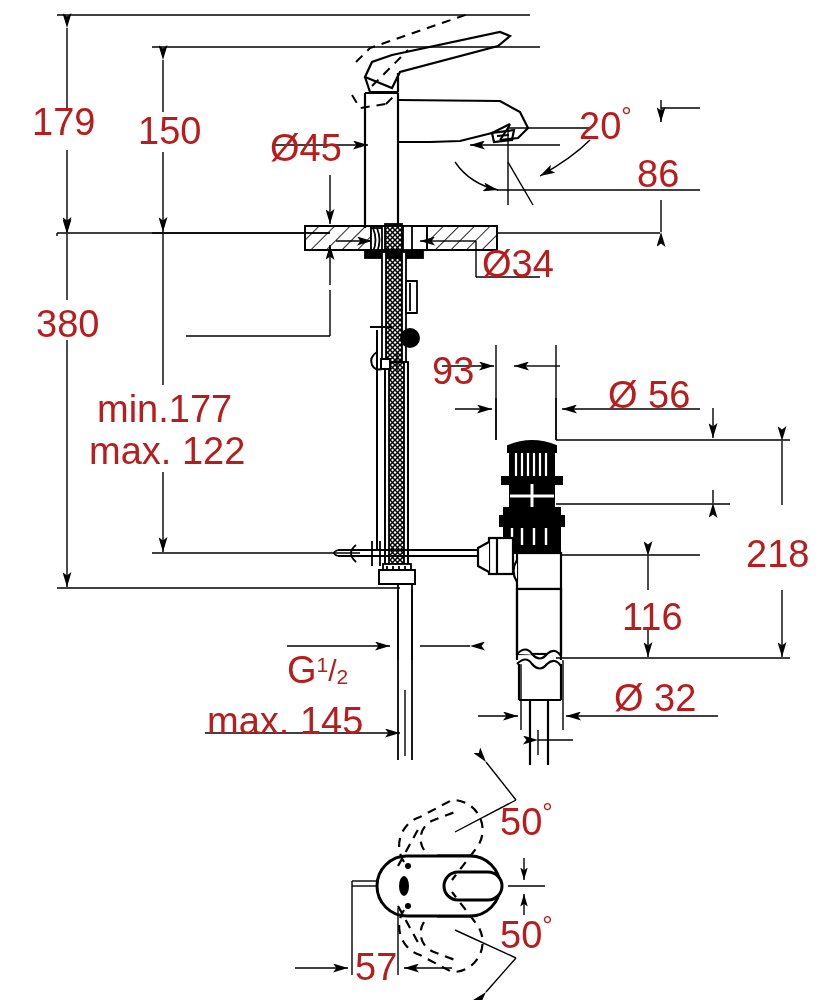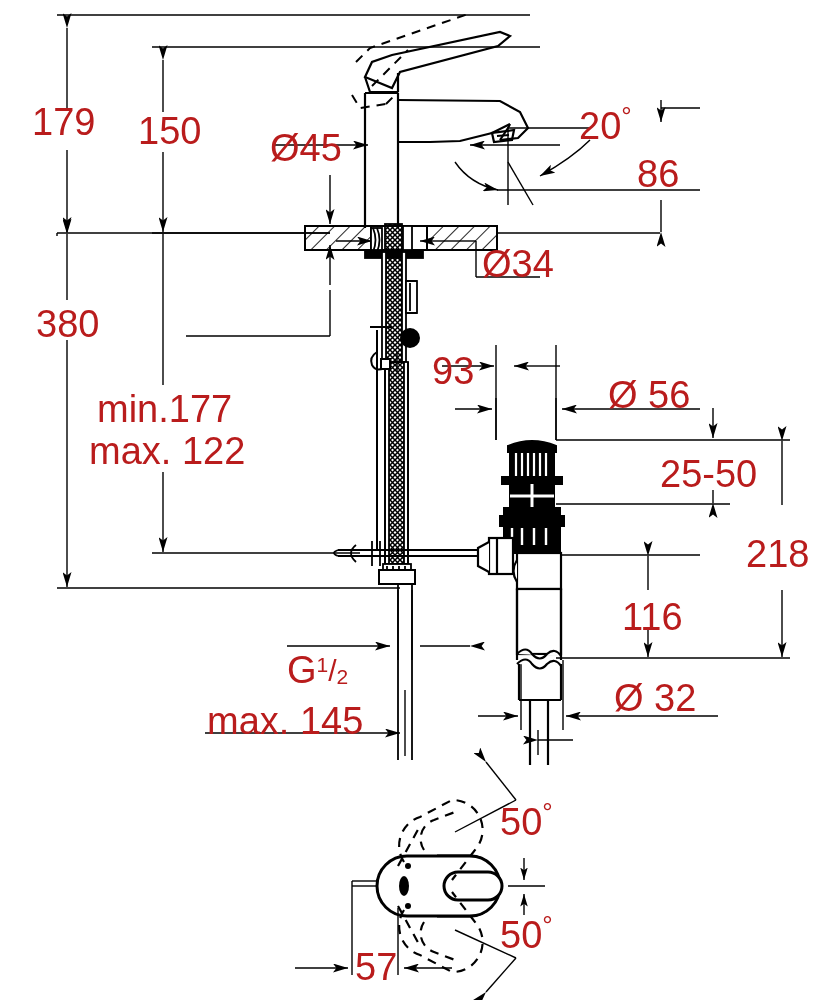--- a/index.html
+++ b/index.html
@@ -353,21 +353,20 @@
 <div class="dimtext t38" style="left:637px;top:155px;">86</div>
 <div class="dimtext t38" style="left:482px;top:245px;">Ø34</div>
 
 <div class="dimtext t38" style="left:36px;top:305px;">380</div>
 
 <div class="dimtext t38" style="left:97px;top:390px;">min.177</div>
 <div class="dimtext t38" style="left:89px;top:432px;">max. 122</div>
 
 <div class="dimtext t38" style="left:432px;top:352px;">93</div>
 <div class="dimtext t38" style="left:608px;top:376px;">Ø 56</div>
-<div class="dimtext t38" style="left:660px;top:455px;">25-50</div>
 <div class="dimtext t38" style="left:746px;top:535px;">218</div>
 <div class="dimtext t38" style="left:622px;top:598px;">116</div>
 <div class="dimtext t38" style="left:614px;top:679px;">Ø 32</div>
 
 <div class="dimtext t38" style="left:287px;top:607px;margin-top:44px;"><span>G</span><span class="frac"><span class="num">1</span><span class="sl">/</span><span class="den">2</span></span></div>
 
 <div class="dimtext t38" style="left:207px;top:702px;">max. 145</div>
 
 <div class="dimtext t38" style="left:500px;top:803px;"><span>50</span><span class="deg">°</span></div>
 

